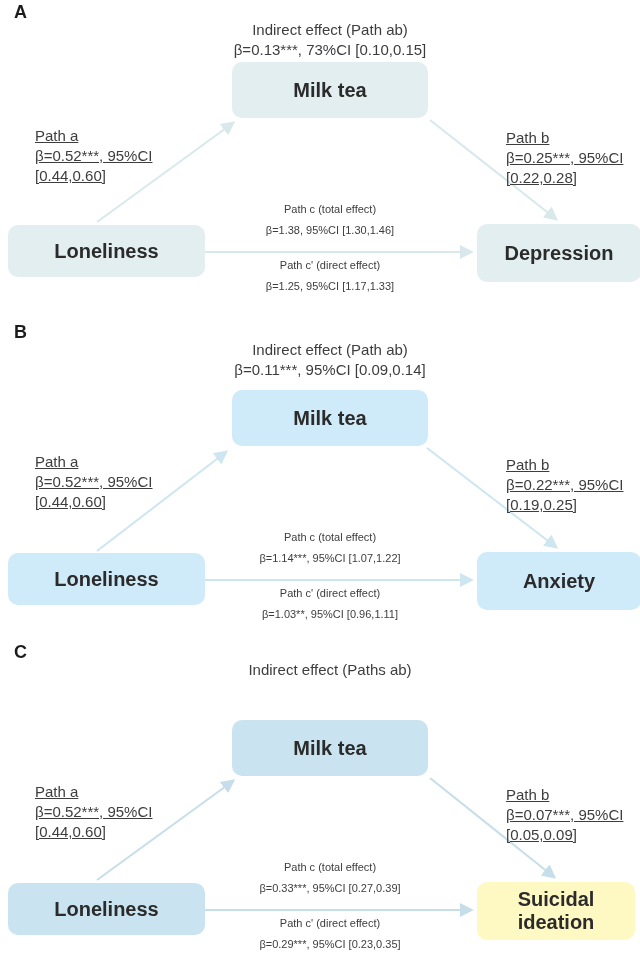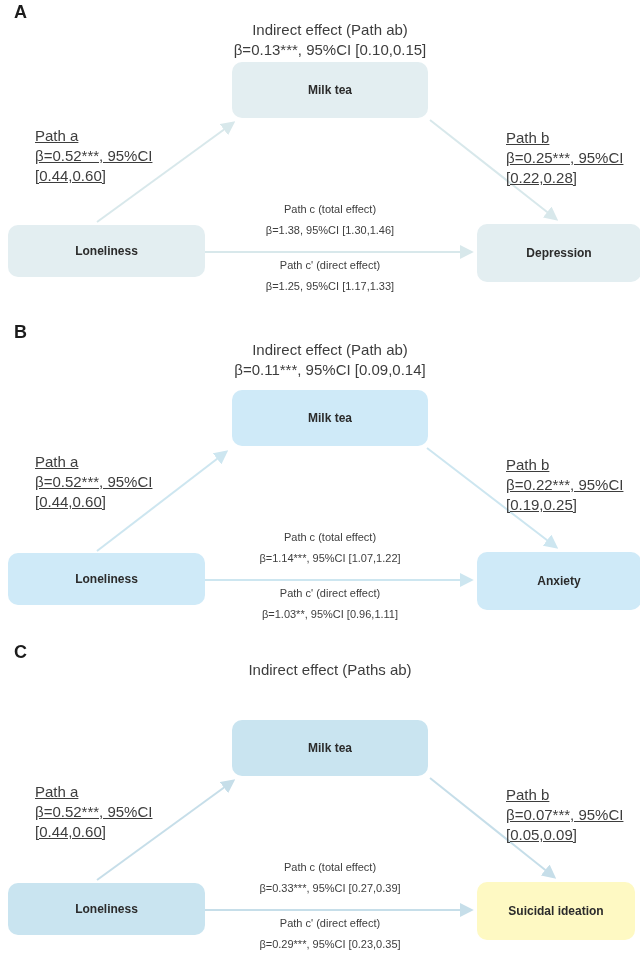--- a/index.html
+++ b/index.html
@@ -15,21 +15,21 @@
     font-size:18px;font-weight:bold;color:#1c1c1c;
   }
   .arrows{position:absolute;left:0;top:0;width:640px;height:320px;display:block;}
   .indirect{
     position:absolute;left:330px;top:20px;transform:translateX(-50%);
     text-align:center;font-size:15px;line-height:20px;white-space:nowrap;
   }
   .node{
     position:absolute;border-radius:10px;
     display:flex;align-items:center;justify-content:center;
-    font-weight:bold;font-size:12px;color:#2b2b2b;
+    font-weight:bold;font-size:20px;color:#2b2b2b;
   }
   .mediator{left:232px;top:62px;width:196px;height:56px;}
   .predictor{left:8px;top:225px;width:197px;height:52px;}
   .outcome{left:477px;top:224px;width:164px;height:58px;text-align:center;}
   .side-label{position:absolute;font-size:15px;line-height:20px;white-space:nowrap;text-decoration:underline;}
   .path-a{left:35px;top:126px;}
   .path-b{left:506px;top:128px;}
   .center-label{
     position:absolute;left:330px;transform:translateX(-50%);
     text-align:center;font-size:11px;line-height:21px;white-space:nowrap;
@@ -65,21 +65,21 @@
         <path d="M0,0 L10,5 L0,10 Z" style="fill: rgb(216, 232, 235);"></path>
       </marker>
     </defs>
     <line x1="97" y1="222" x2="233" y2="123" stroke-width="2" marker-end="url(#ah0)" style="stroke: rgb(216, 232, 235);"></line>
     <line x1="430" y1="120" x2="556" y2="219" stroke-width="2" marker-end="url(#ah0)" style="stroke: rgb(216, 232, 235);"></line>
     <line x1="202" y1="252" x2="471" y2="252" stroke-width="2" marker-end="url(#ah0)" style="stroke: rgb(216, 232, 235);"></line>
   </svg>
   <div class="panel-label">A</div>
   <div class="indirect">
     <div>Indirect effect (Path ab)</div>
-    <div>β=0.13***, 95%CI [0.10,0.15]</div>
+    <div>β=0.13***, 73%CI [0.10,0.15]</div>
   </div>
   <div class="node mediator" style="background-color: rgb(227, 238, 241);">
     <span>Milk tea</span>
   </div>
   <div class="side-label path-a">
     <div>Path a</div>
     <div>β=0.52***, 95%CI</div>
     <div>[0.44,0.60]</div>
   </div>
   <div class="side-label path-b">

